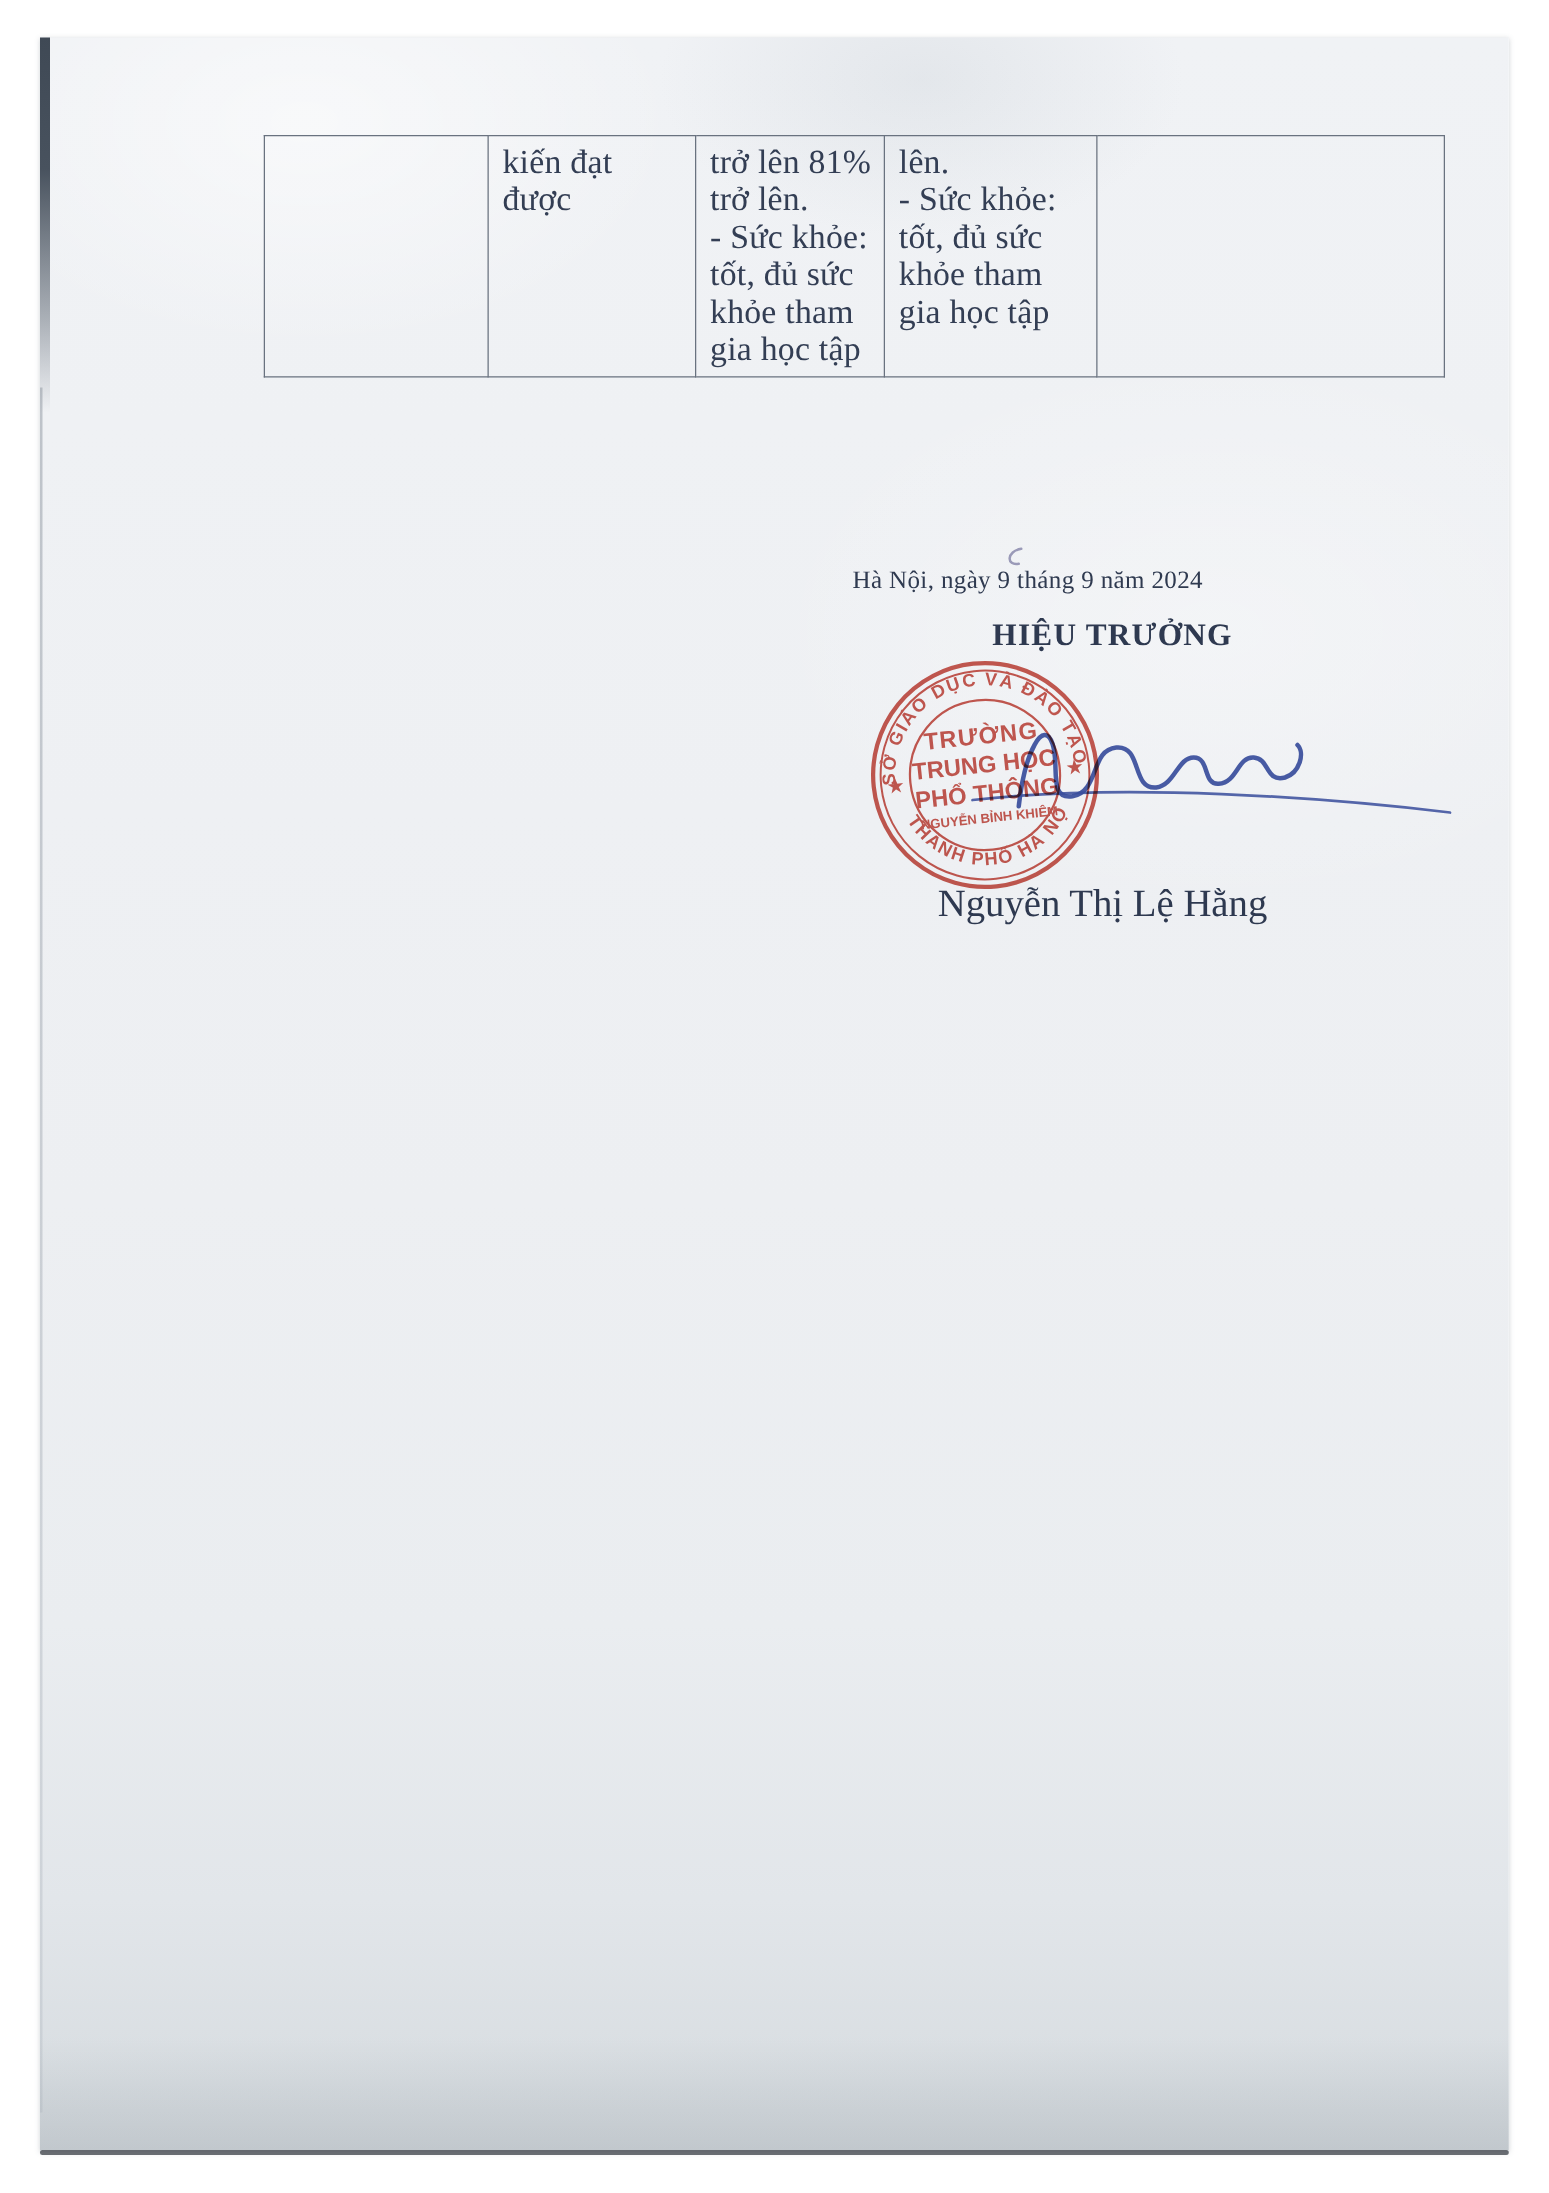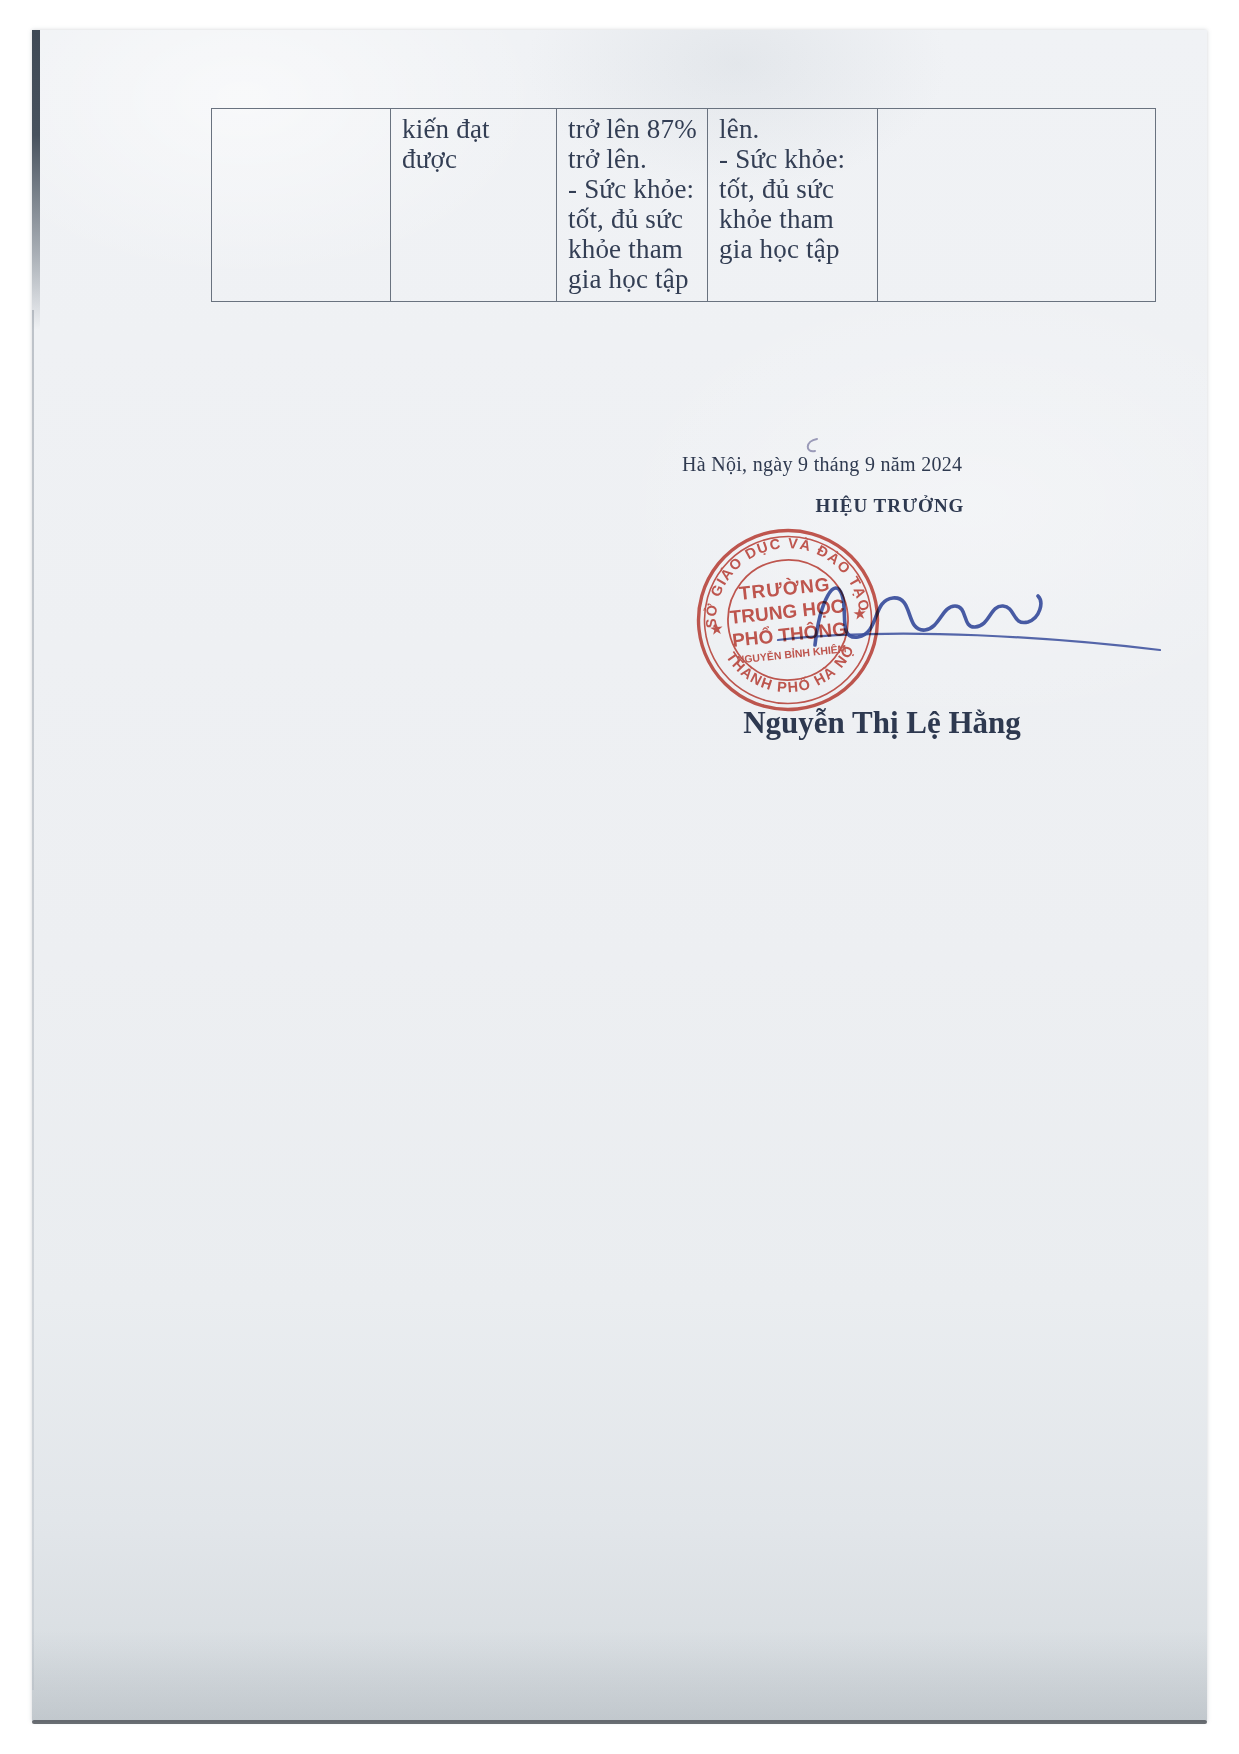--- a/index.html
+++ b/index.html
@@ -48,25 +48,25 @@
     margin-left:32px;
   }
   .row-cont td{height:183px;}
   .row-vi td{height:121px;}
   .date-line{
     position:absolute;left:650px;top:423px;width:420px;
     font-size:20px;color:#2f3a50;letter-spacing:.3px;white-space:nowrap;
   }
   .signer-title{
     position:absolute;left:738px;top:465px;width:240px;text-align:center;
-    font-size:19px;font-weight:bold;color:#2e3950;letter-spacing:1px;white-space:nowrap;
+    font-size:25px;font-weight:bold;color:#2e3950;letter-spacing:1px;white-space:nowrap;
   }
   .signer-name{
     position:absolute;left:690px;top:675px;width:320px;text-align:center;
-    font-size:31px;font-weight:bold;color:#2e3950;white-space:nowrap;
+    font-size:31px;font-weight:normal;color:#2e3950;white-space:nowrap;
   }
   .stamp{
     position:absolute;left:661px;top:495px;width:190px;height:190px;
     transform:rotate(-6deg);
     opacity:.9;mix-blend-mode:multiply;
   }
   .stamp text{font-family:"Liberation Sans", sans-serif;font-weight:bold;}
   .signature{
     position:absolute;left:728px;top:530px;width:415px;height:115px;
     mix-blend-mode:multiply;
@@ -89,21 +89,21 @@
         <col style="width:166px">
         <col style="width:151px">
         <col style="width:170px">
         <col style="width:278px">
     </colgroup>
     <tbody>
       <tr class="row-cont">
         <td></td>
         <td>kiến đạt
 được</td>
-        <td>trở lên 87%
+        <td>trở lên 81%
 trở lên.
 - Sức khỏe:
 tốt, đủ sức
 khỏe tham
 gia học tập</td>
         <td>lên.
 - Sức khỏe:
 tốt, đủ sức
 khỏe tham
 gia học tập</td>

